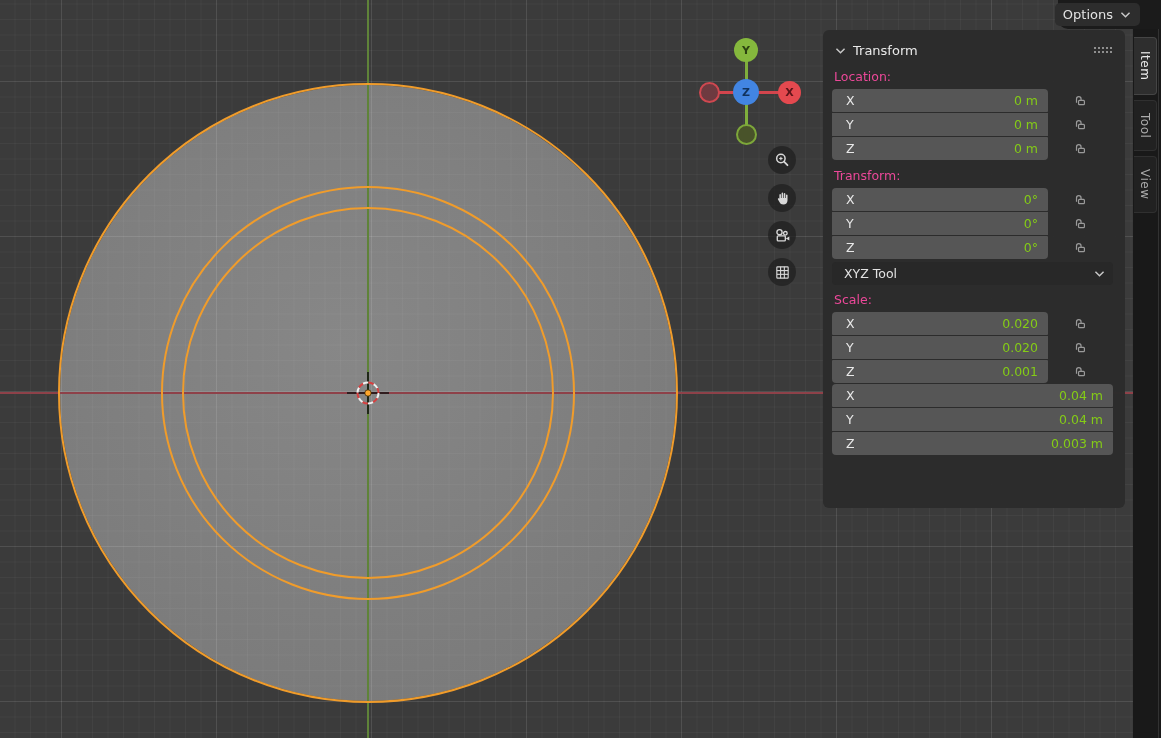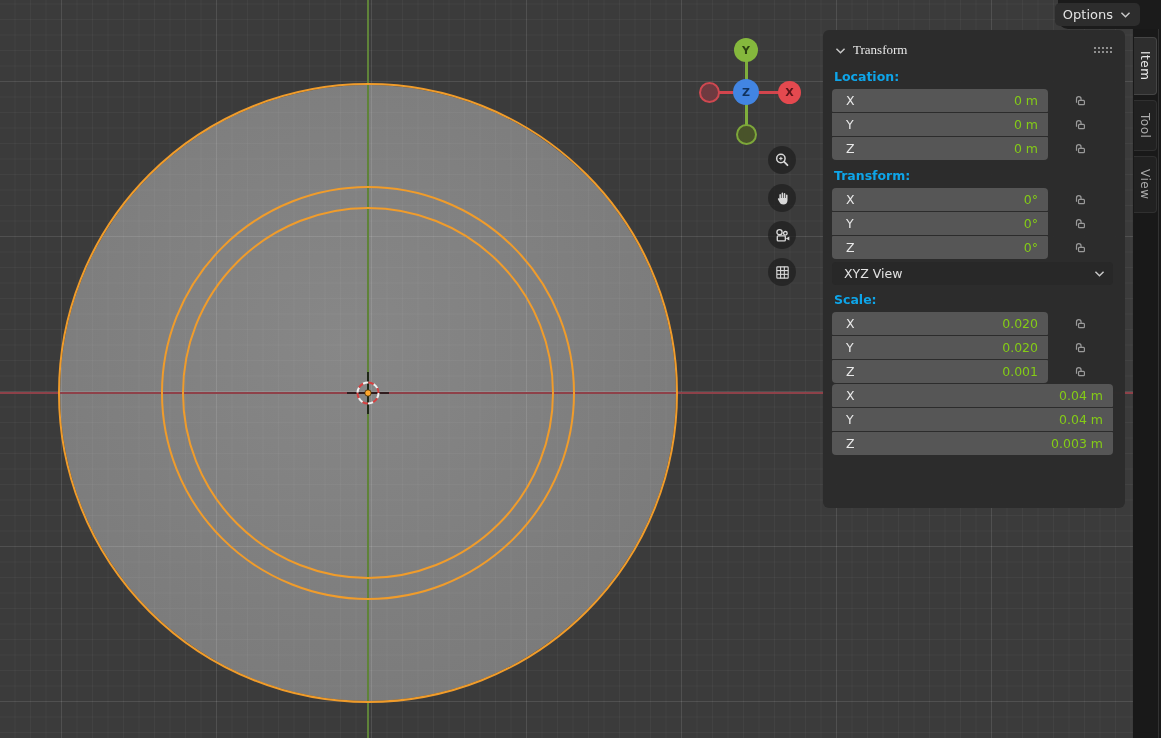--- a/index.html
+++ b/index.html
@@ -58,25 +58,25 @@
   .vtab{position:absolute;left:1134px;width:23px;border-radius:0 4px 4px 0;
     writing-mode:vertical-rl;text-orientation:mixed;display:flex;align-items:center;
     justify-content:center;font-size:12px;cursor:pointer;letter-spacing:.5px;}
   .vtab.active{background:#2e2e2e;color:#e8e8e8;border:1px solid #454545;border-left:none;}
   .vtab.inactive{background:#212121;color:#ababab;border:1px solid #303030;border-left:none;}
 
   
   #panel{left:823px;top:30px;width:302px;height:478px;background:rgba(43,43,43,.97);
     border-radius:6px;padding:8px 12px 10px 9px;color:#d6d6d6;font-size:12.5px;}
   #panel-header{display:flex;align-items:center;gap:7px;height:24px;padding-left:3px;}
-  #panel-title{color:#e9e9e9;font-size:13px;font-family:Liberation Serif, serif;}
+  #panel-title{color:#e9e9e9;font-size:13px;}
   #panel-grip{margin-left:auto;width:20px;height:8px;cursor:grab;
     background-image:radial-gradient(circle,#8f8f8f 1.05px,transparent 1.25px);
     background-size:4px 4px;background-position:0 0;}
-  .sect-label{color:#0ea5e9;padding:7px 0 5px 2px;font-weight:bold;}
+  .sect-label{color:#ec4899;padding:7px 0 5px 2px;}
   .frow{display:flex;align-items:stretch;height:23px;margin-bottom:1px;}
   .field{display:flex;align-items:center;background:#565656;width:216px;
     padding:0 10px 0 14px;cursor:ew-resize;}
   .field.wide{width:281px;}
   .frow.first .field{border-radius:4px 4px 1px 1px;}
   .frow.last  .field{border-radius:1px 1px 4px 4px;}
   .axis{color:#e9e9e9;}
   .val{margin-left:auto;color:#84cc16;}
   .lockwrap{flex:1;display:flex;align-items:center;justify-content:center;cursor:pointer;}
   .mode-select{display:flex;align-items:center;height:23px;width:281px;background:#282828;
@@ -259,21 +259,21 @@
               <span class="val">0°</span>
             </div>
             <span class="lockwrap">
   <svg viewBox="0 0 14 14" width="13" height="13" fill="none" stroke="#9a9a9a" stroke-width="1.3">
     <rect x="4.9" y="6.8" width="6.3" height="4.7" rx="1"></rect>
     <path d="M2.7 9.3 V5.3 a2.45 2.45 0 0 1 4.9 0 v1.5"></path>
   </svg>
 </span>
           </div>
           <div class="mode-select">
-            <span>XYZ View</span>
+            <span>XYZ Tool</span>
             <span class="chev">
   <svg viewBox="0 0 12 10" width="11" height="9" fill="none" stroke="#c9c9c9" stroke-width="1.6">
     <polyline points="1.5,3 6,7.5 10.5,3"></polyline>
   </svg>
 </span>
           </div>
         </div>
         <div class="sect">
           <div class="sect-label">Scale:</div>
           <div class="frow first">

